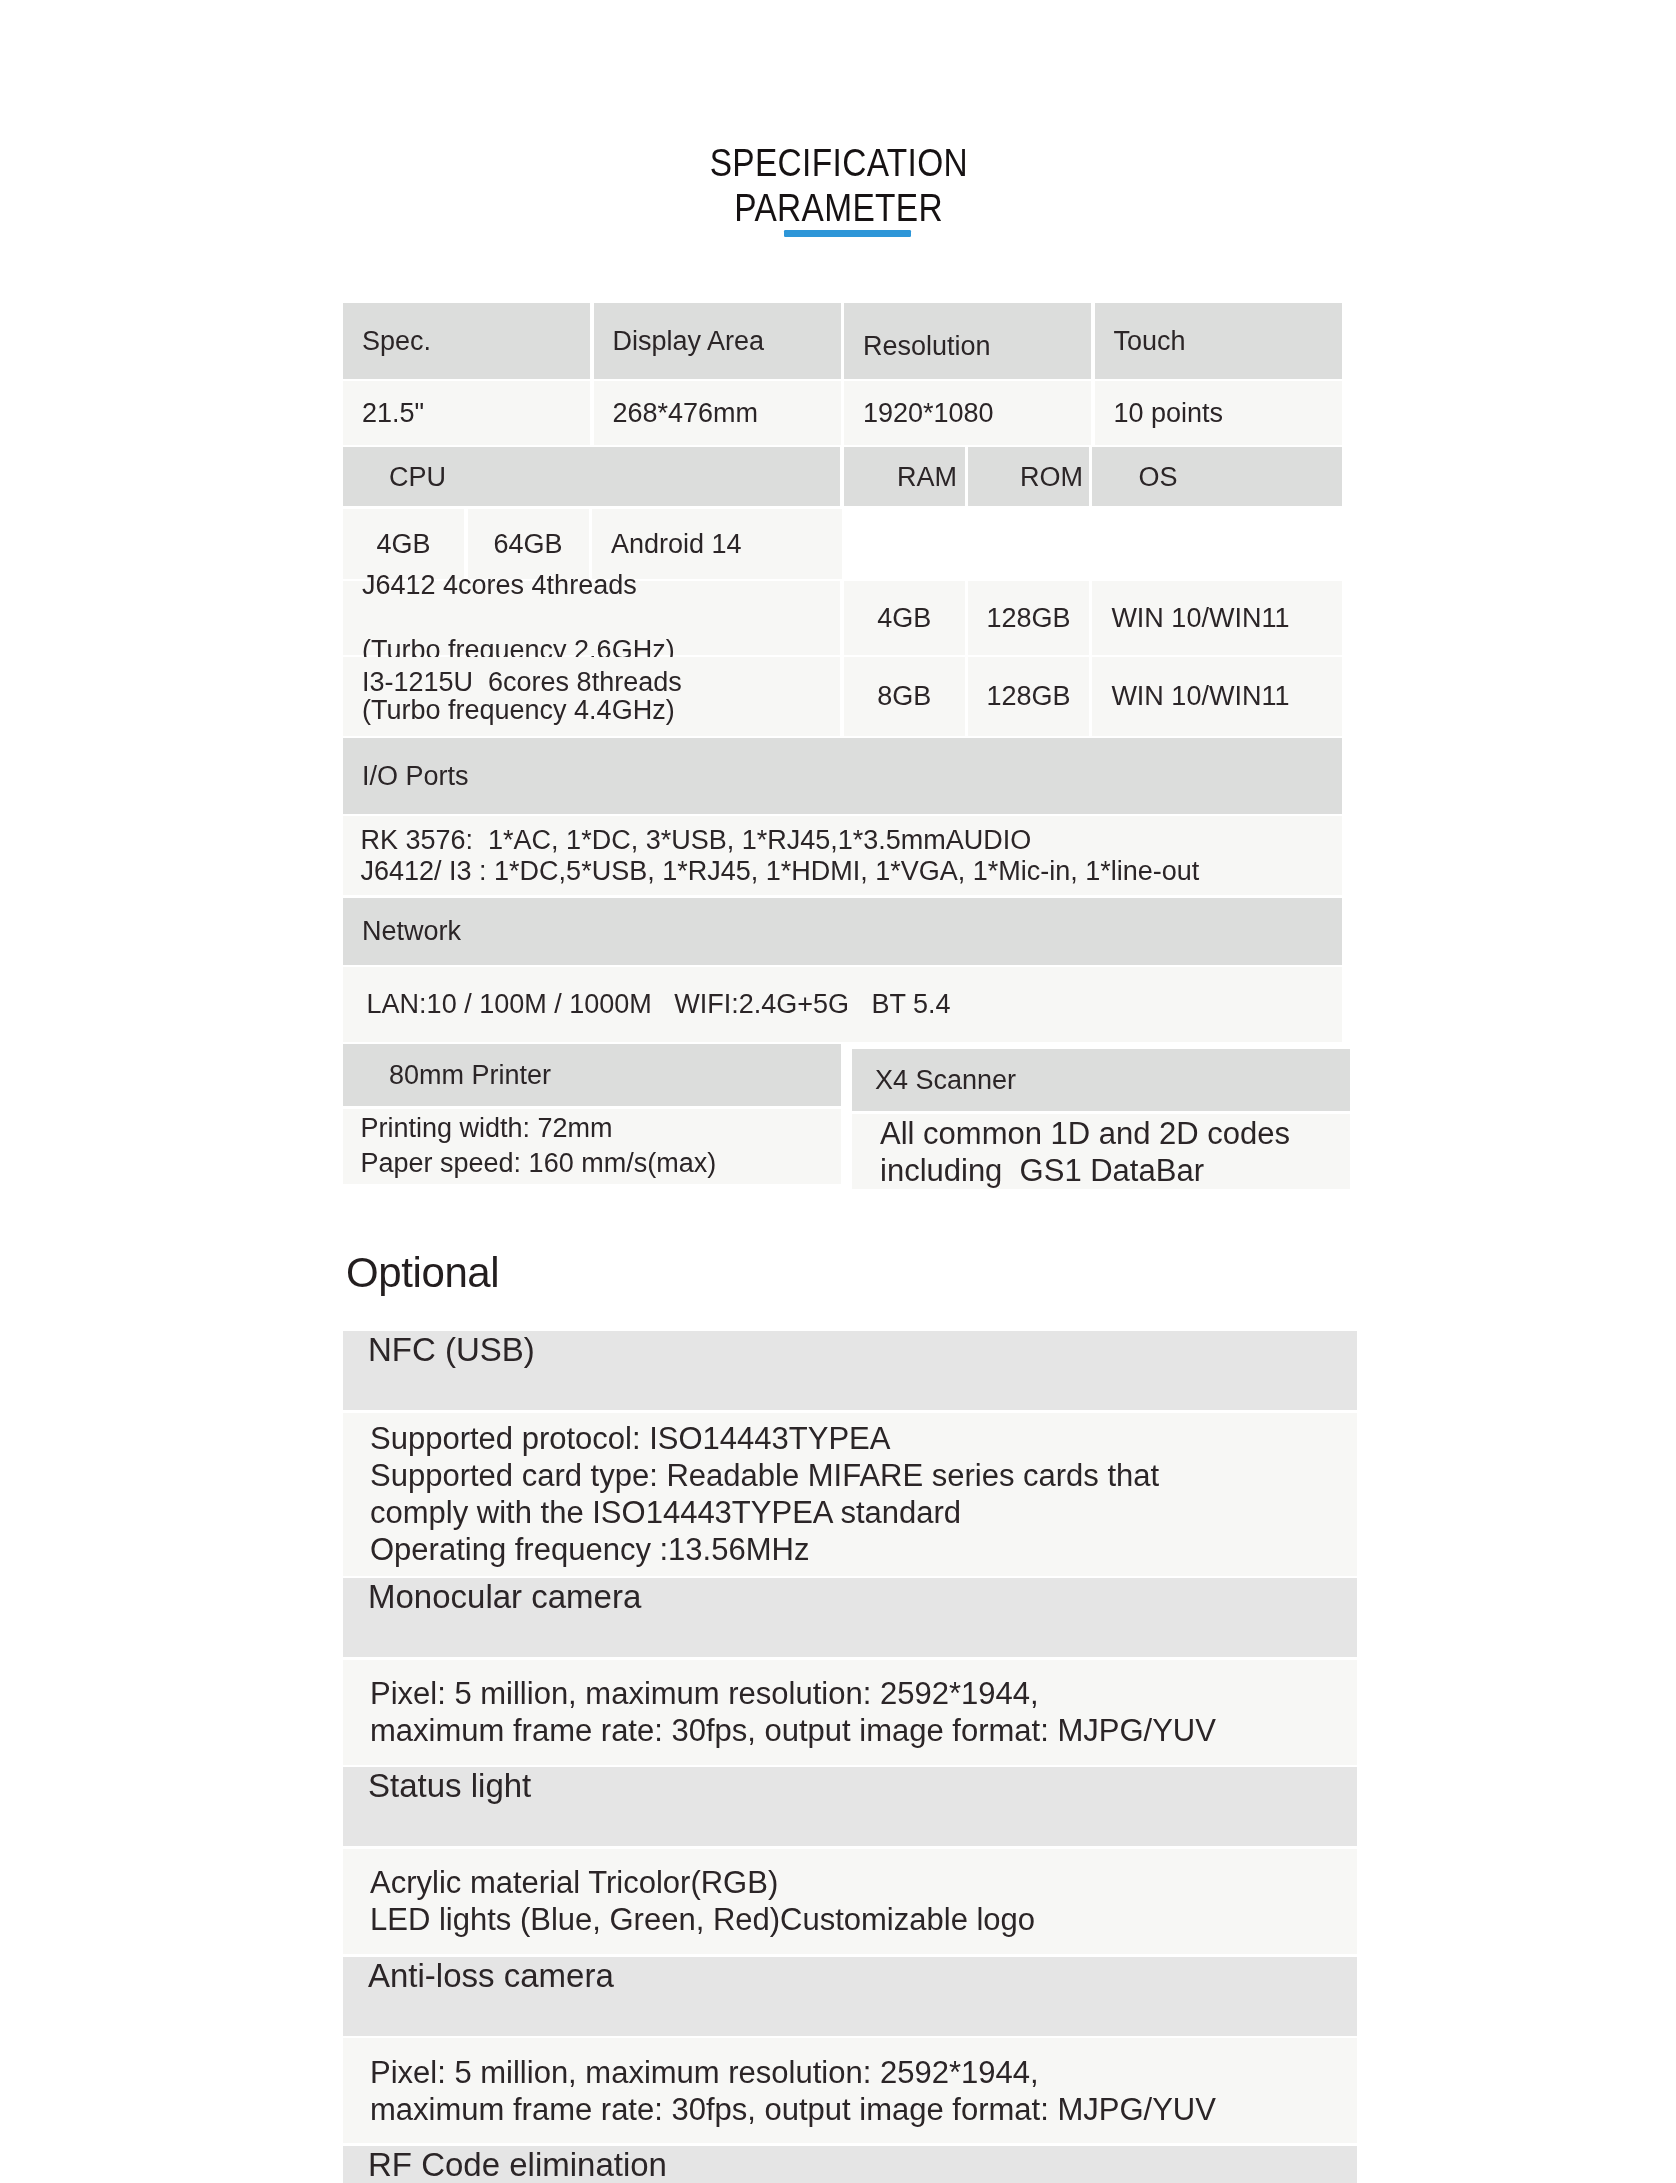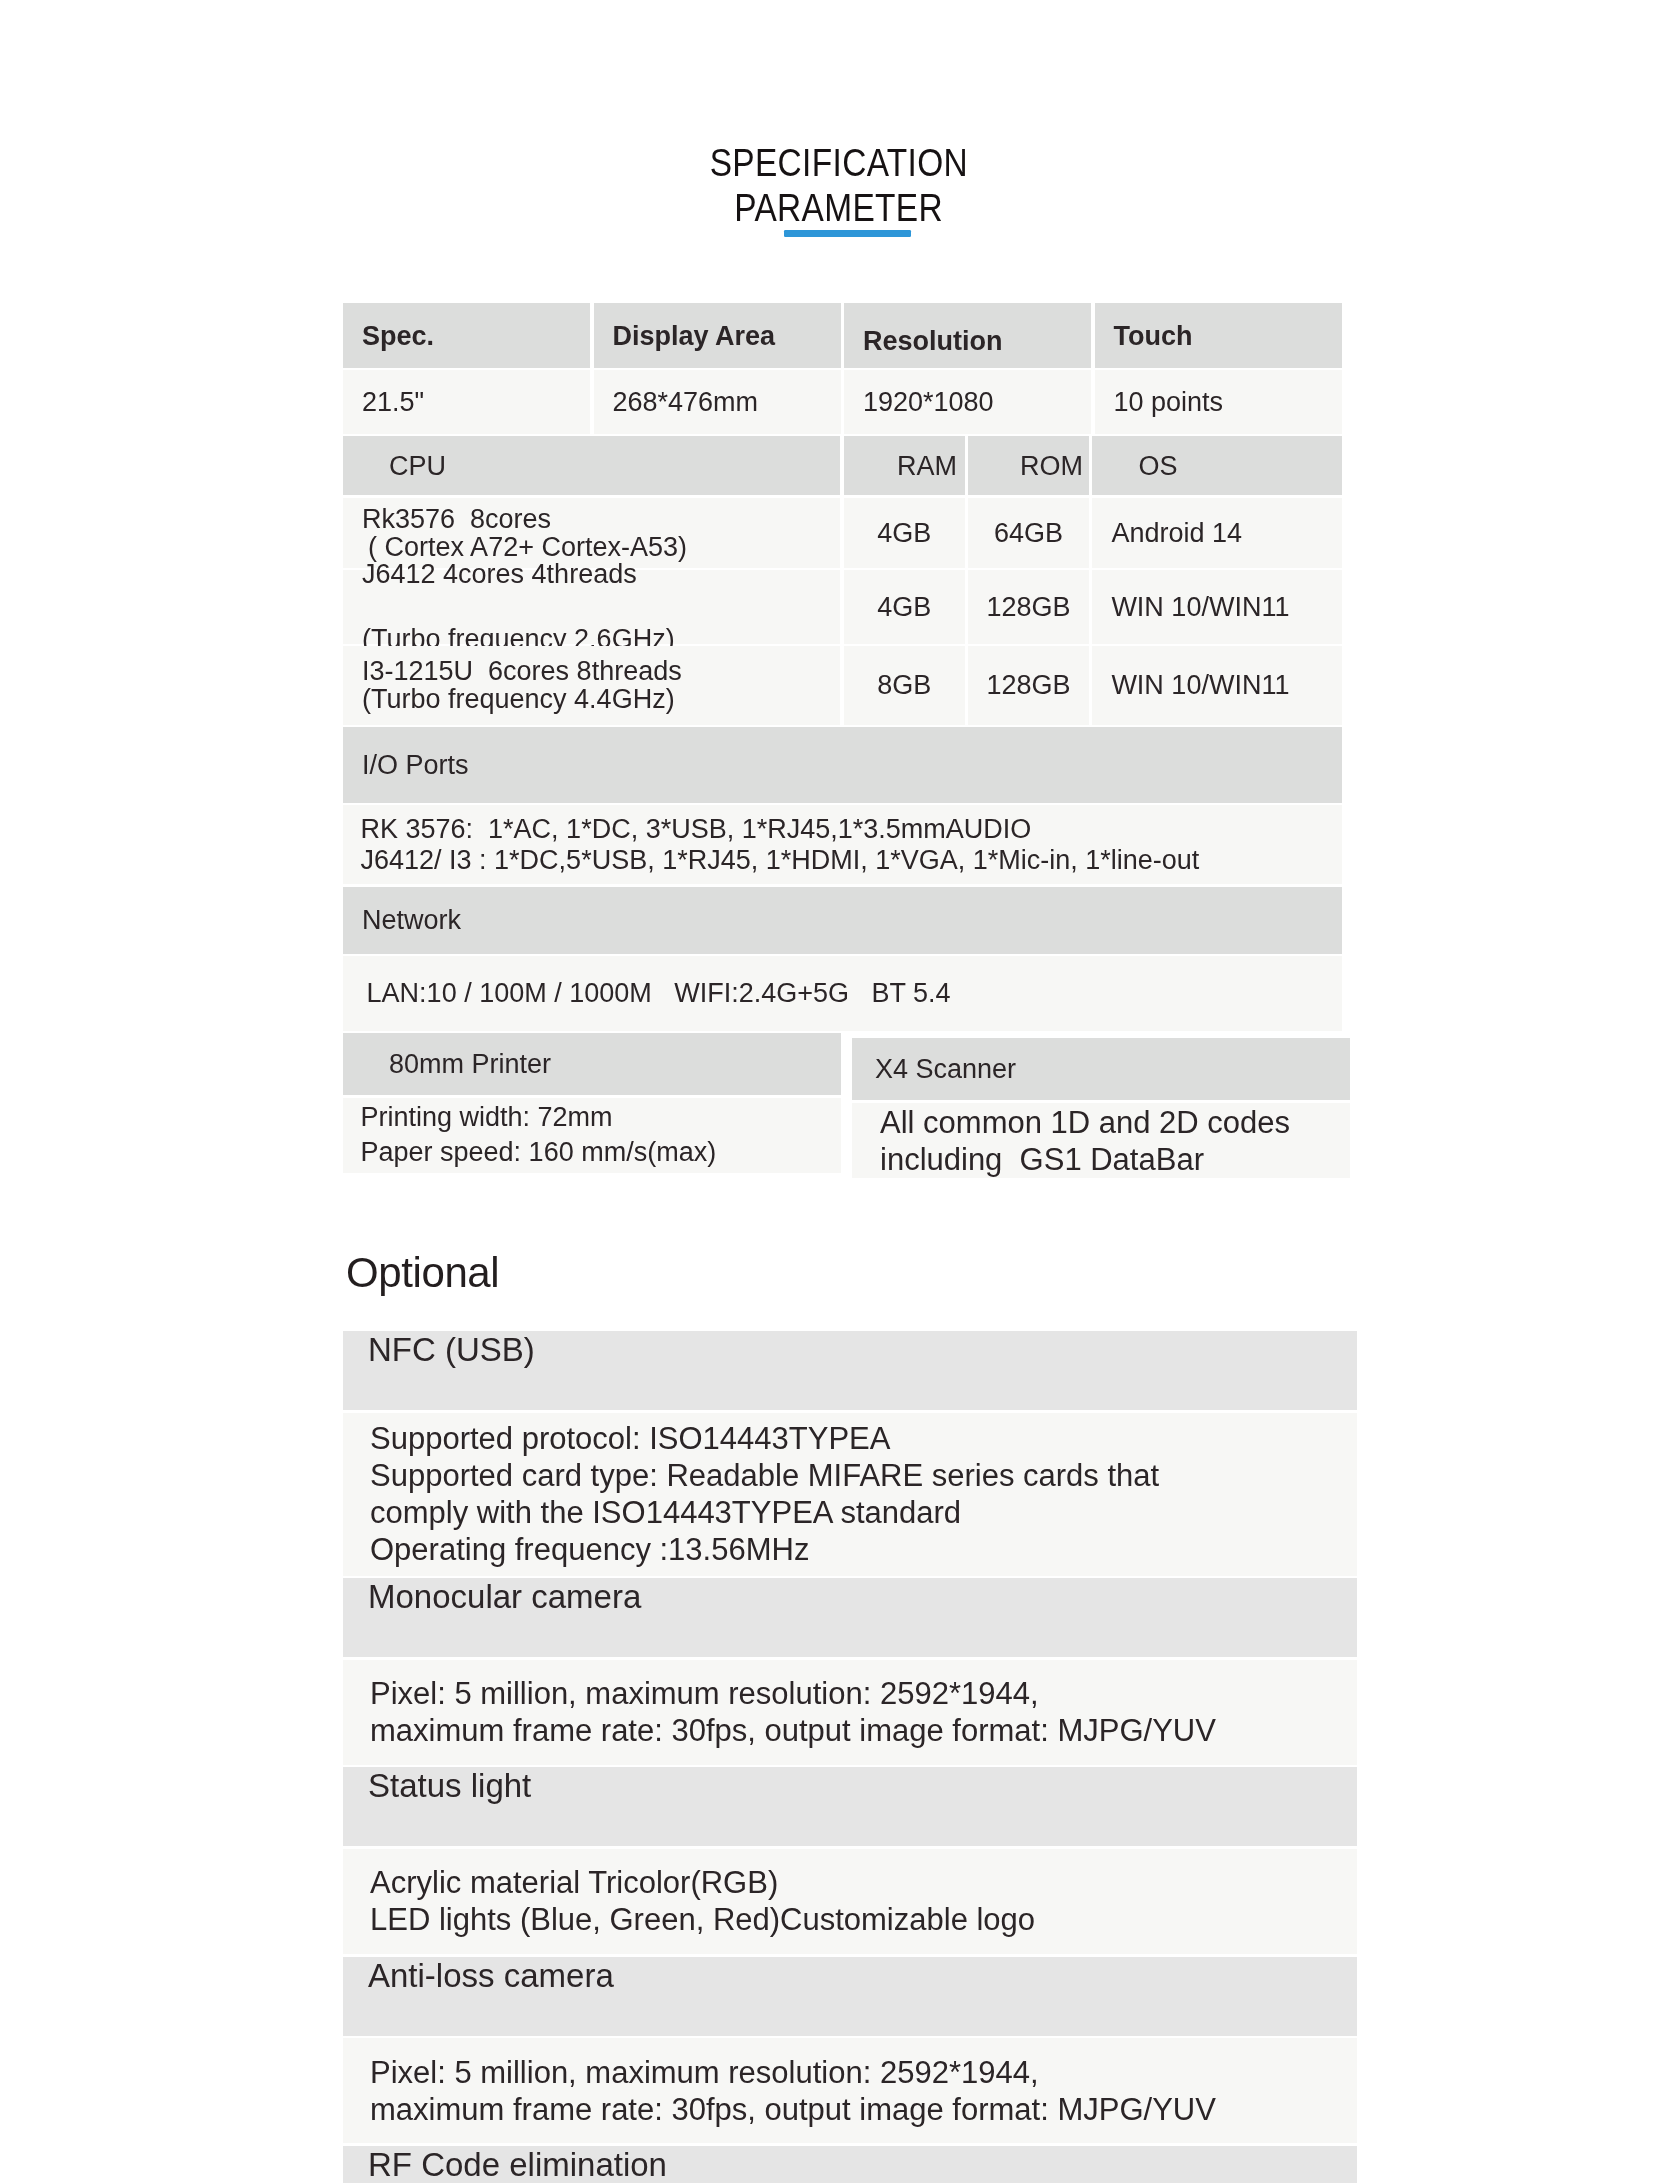--- a/index.html
+++ b/index.html
@@ -28,21 +28,21 @@
     padding-left:19px;box-sizing:border-box;
     font-size:27px;line-height:28px;white-space:pre-wrap;
   }
   .g{background:#dcdddc;}
   .b{background:#f7f7f5;}
   .w1{width:247px;}
   .wm{width:498px;}           
   .ws{width:121px;}            
   .wo{width:250px;}            
   .ctr{align-items:center;padding-left:0;}
-  .h150{height:65px;font-weight:bold;} .h146{height:64px;} .h135{height:59px;padding-left:46px;}
+  .h150{height:76px;} .h146{height:64px;} .h135{height:59px;padding-left:46px;}
   .h161{height:70px;} .h169{height:74px;gap:37px;} .h180{height:79px;}
   .h174{height:76px;} .h154{height:67px;} .h172{height:75px;} .h142{height:62px;}
   .full{width:999px;}
   .sub-indent{padding-left:6.1px;}
   .nudge-down{position:relative;top:5.2px;}
   .io-body{line-height:31px;padding-left:17.5px;}
   .net-body{padding-left:23.6px;}
 
   
   .ps-row{display:flex;gap:11px;align-items:flex-start;margin-bottom:0;}
@@ -94,24 +94,20 @@
     </div>
 
     <div class="row">
       <div class="cell g wm h135"><span>CPU</span></div>
       <div class="cell g ws h135 ctr"><span>RAM</span></div>
       <div class="cell g ws h135 ctr"><span>ROM</span></div>
       <div class="cell g wo h135"><span>OS</span></div>
     </div>
 
     <div class="row">
-      <div class="cell b wm h161">
-        <span>Rk3576  8cores</span>
-        <span class="sub-indent">( Cortex A72+ Cortex-A53)</span>
-      </div>
       <div class="cell b ws h161 ctr"><span>4GB</span></div>
       <div class="cell b ws h161 ctr"><span>64GB</span></div>
       <div class="cell b wo h161"><span>Android 14</span></div>
     </div>
 
     <div class="row">
       <div class="cell b wm h169">
         <span>J6412 4cores 4threads</span>
         <span>(Turbo frequency 2.6GHz)</span>
       </div>

